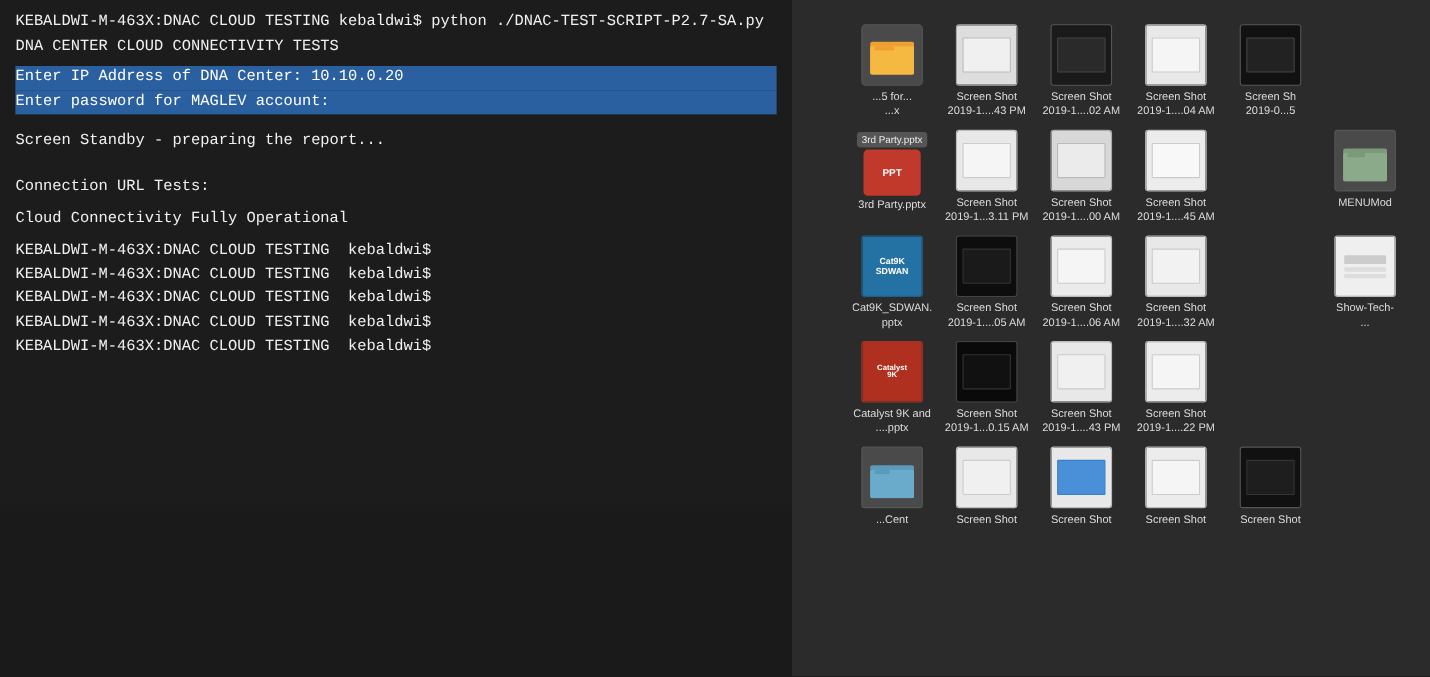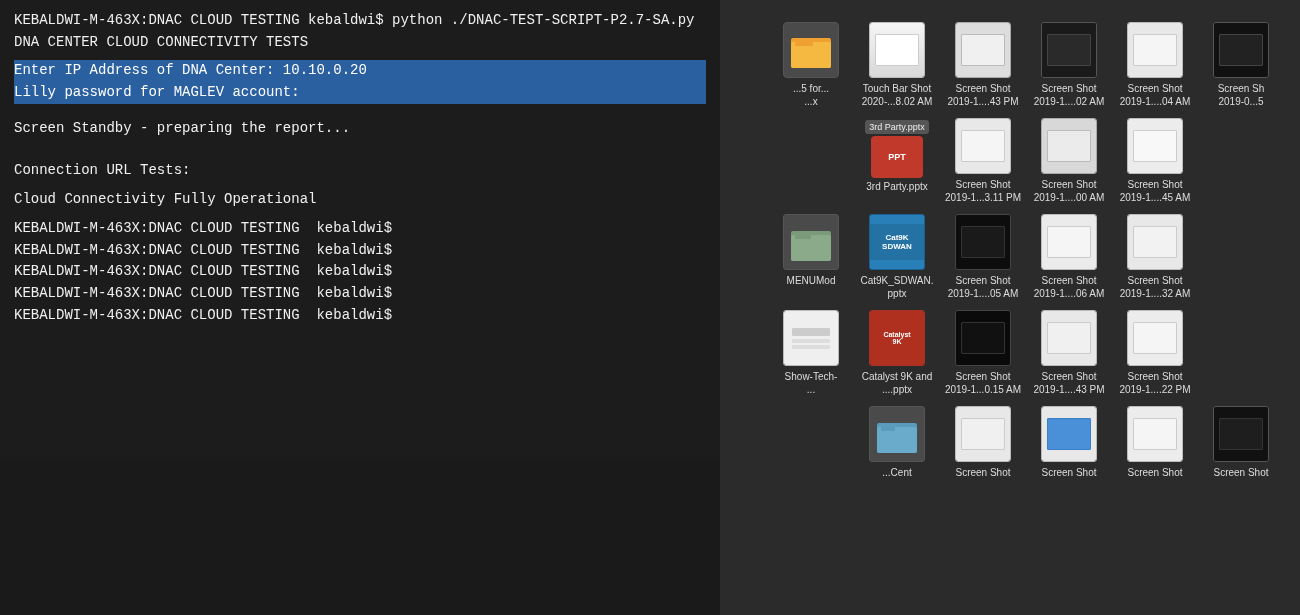--- a/index.html
+++ b/index.html
@@ -106,21 +106,21 @@
     }
   </style>
 </head>
 <body>
 
 <div id="terminal">
   <span class="term-line term-prompt">KEBALDWI-M-463X:DNAC CLOUD TESTING kebaldwi$ python ./DNAC-TEST-SCRIPT-P2.7-SA.py</span>
   <span class="term-line">DNA CENTER CLOUD CONNECTIVITY TESTS</span>
   <span class="term-spacer"></span>
   <span class="term-line term-highlight">Enter IP Address of DNA Center: 10.10.0.20</span>
-  <span class="term-line term-highlight">Lilly password for MAGLEV account:</span>
+  <span class="term-line term-highlight">Enter password for MAGLEV account:</span>
   <span class="term-spacer"></span>
   <span class="term-spacer"></span>
   <span class="term-line">Screen Standby - preparing the report...</span>
   <span class="term-spacer"></span>
   <span class="term-spacer"></span>
   <span class="term-spacer"></span>
   <span class="term-line">Connection URL Tests:</span>
   <span class="term-spacer"></span>
   <span class="term-line">Cloud Connectivity Fully Operational</span>
   <span class="term-spacer"></span>
@@ -138,28 +138,20 @@
       <div class="fb-icon" style="background:#4a4a4a; font-size:10px; color:#ccc; font-family:Arial;">
         <svg width="40" height="36" viewBox="0 0 40 36">
             <rect x="0" y="6" width="40" height="30" rx="2" fill="#f0a030"></rect>
             <rect x="0" y="10" width="40" height="26" rx="2" fill="#f5b840"></rect>
             <rect x="4" y="10" width="18" height="4" rx="1" fill="#f0a030"></rect>
           </svg>
       </div>
       <span class="fb-label">...5 for...<br>...x</span>
     </div>
 
-    <div class="fb-cell">
-      <div class="fb-icon" style="background:#e8e8e8; border:1px solid #bbb; border-radius:3px; overflow:hidden;">
-        <div style="width:54px;height:54px;background:linear-gradient(180deg,#f5f5f5,#d8d8d8);display:flex;align-items:center;justify-content:center;">
-          <div style="width:44px;height:32px;background:#fff;border:1px solid #ccc;border-radius:1px;"></div>
-        </div>
-      </div>
-      <span class="fb-label">Touch Bar Shot<br>2020-...8.02 AM</span>
-    </div>
 
     <div class="fb-cell">
       <div class="fb-icon" style="background:#ccc; border:1px solid #aaa; border-radius:3px; overflow:hidden;">
         <div style="width:54px;height:54px;background:#ddd;display:flex;align-items:center;justify-content:center;">
           <div style="width:44px;height:32px;background:#f0f0f0;border:1px solid #bbb;border-radius:1px;"></div>
         </div>
       </div>
       <span class="fb-label">Screen Shot<br>2019-1....43 PM</span>
     </div>
 
@@ -238,21 +230,21 @@
             <rect x="0" y="8" width="40" height="30" rx="2" fill="#7a9a7a"></rect>
             <rect x="0" y="12" width="40" height="26" rx="2" fill="#8aaa8a"></rect>
             <rect x="4" y="12" width="16" height="4" rx="1" fill="#7a9a7a"></rect>
           </svg>
       </div>
       <span class="fb-label">MENUMod</span>
     </div>
 
     <div class="fb-cell">
       <div class="fb-icon" style="background:#2980b9; border-radius:3px; overflow:hidden; border:1px solid #1a6090;">
-        <div style="width:54px;height:36px;background:#2471a3;display:flex;align-items:center;justify-content:center;">
+        <div style="width:54px;height:54px;background:#2471a3;display:flex;align-items:center;justify-content:center;">
           <span style="color:#fff;font-family:Arial;font-size:8px;font-weight:bold;text-align:center;">Cat9K<br>SDWAN</span>
         </div>
       </div>
       <span class="fb-label">Cat9K_SDWAN.<br>pptx</span>
     </div>
 
     <div class="fb-cell">
       <div class="fb-icon" style="background:#111; border:1px solid #444; border-radius:3px; overflow:hidden;">
         <div style="width:54px;height:54px;background:#0d0d0d;display:flex;align-items:center;justify-content:center;">
           <div style="width:44px;height:32px;background:#1a1a1a;border:1px solid #333;border-radius:1px;"></div>

